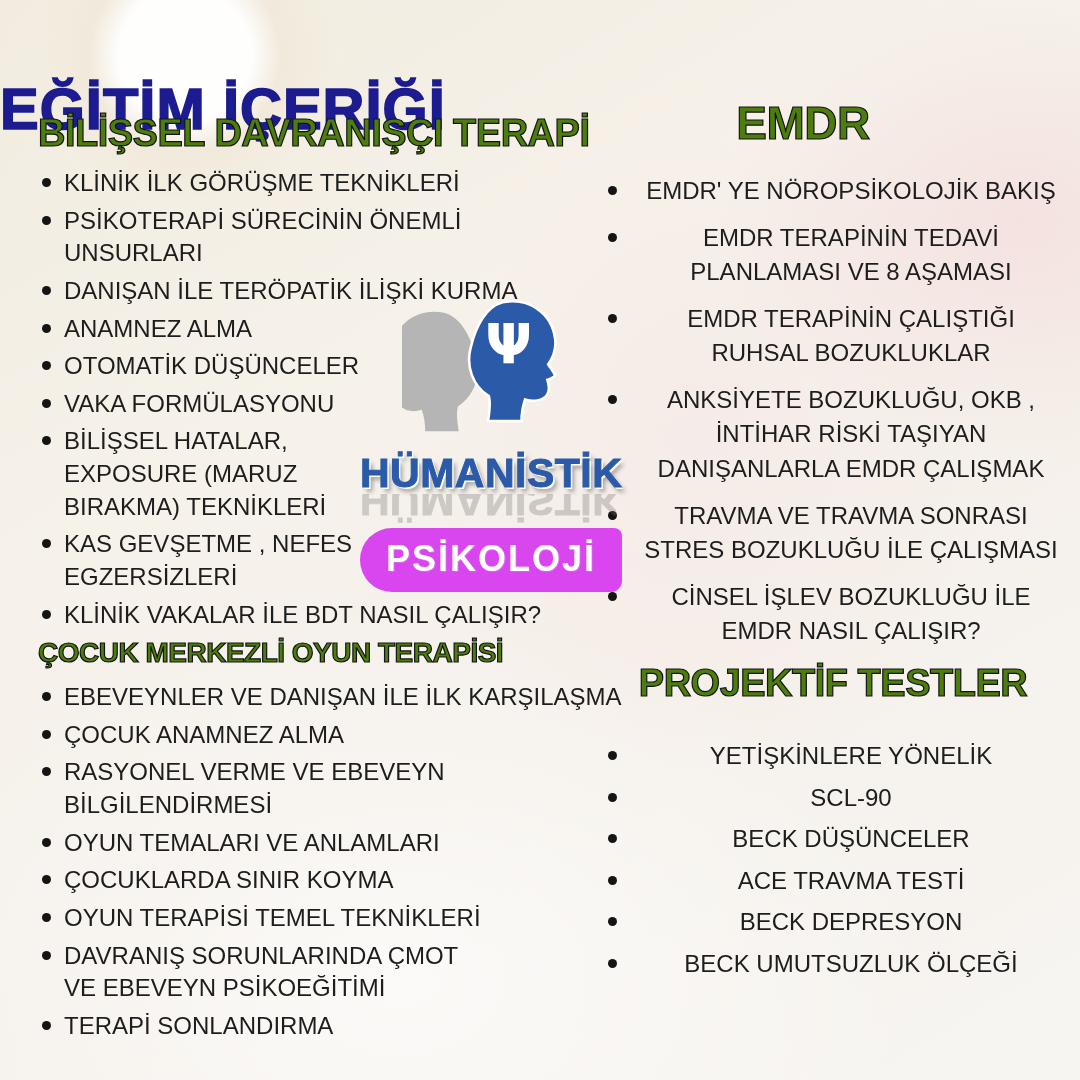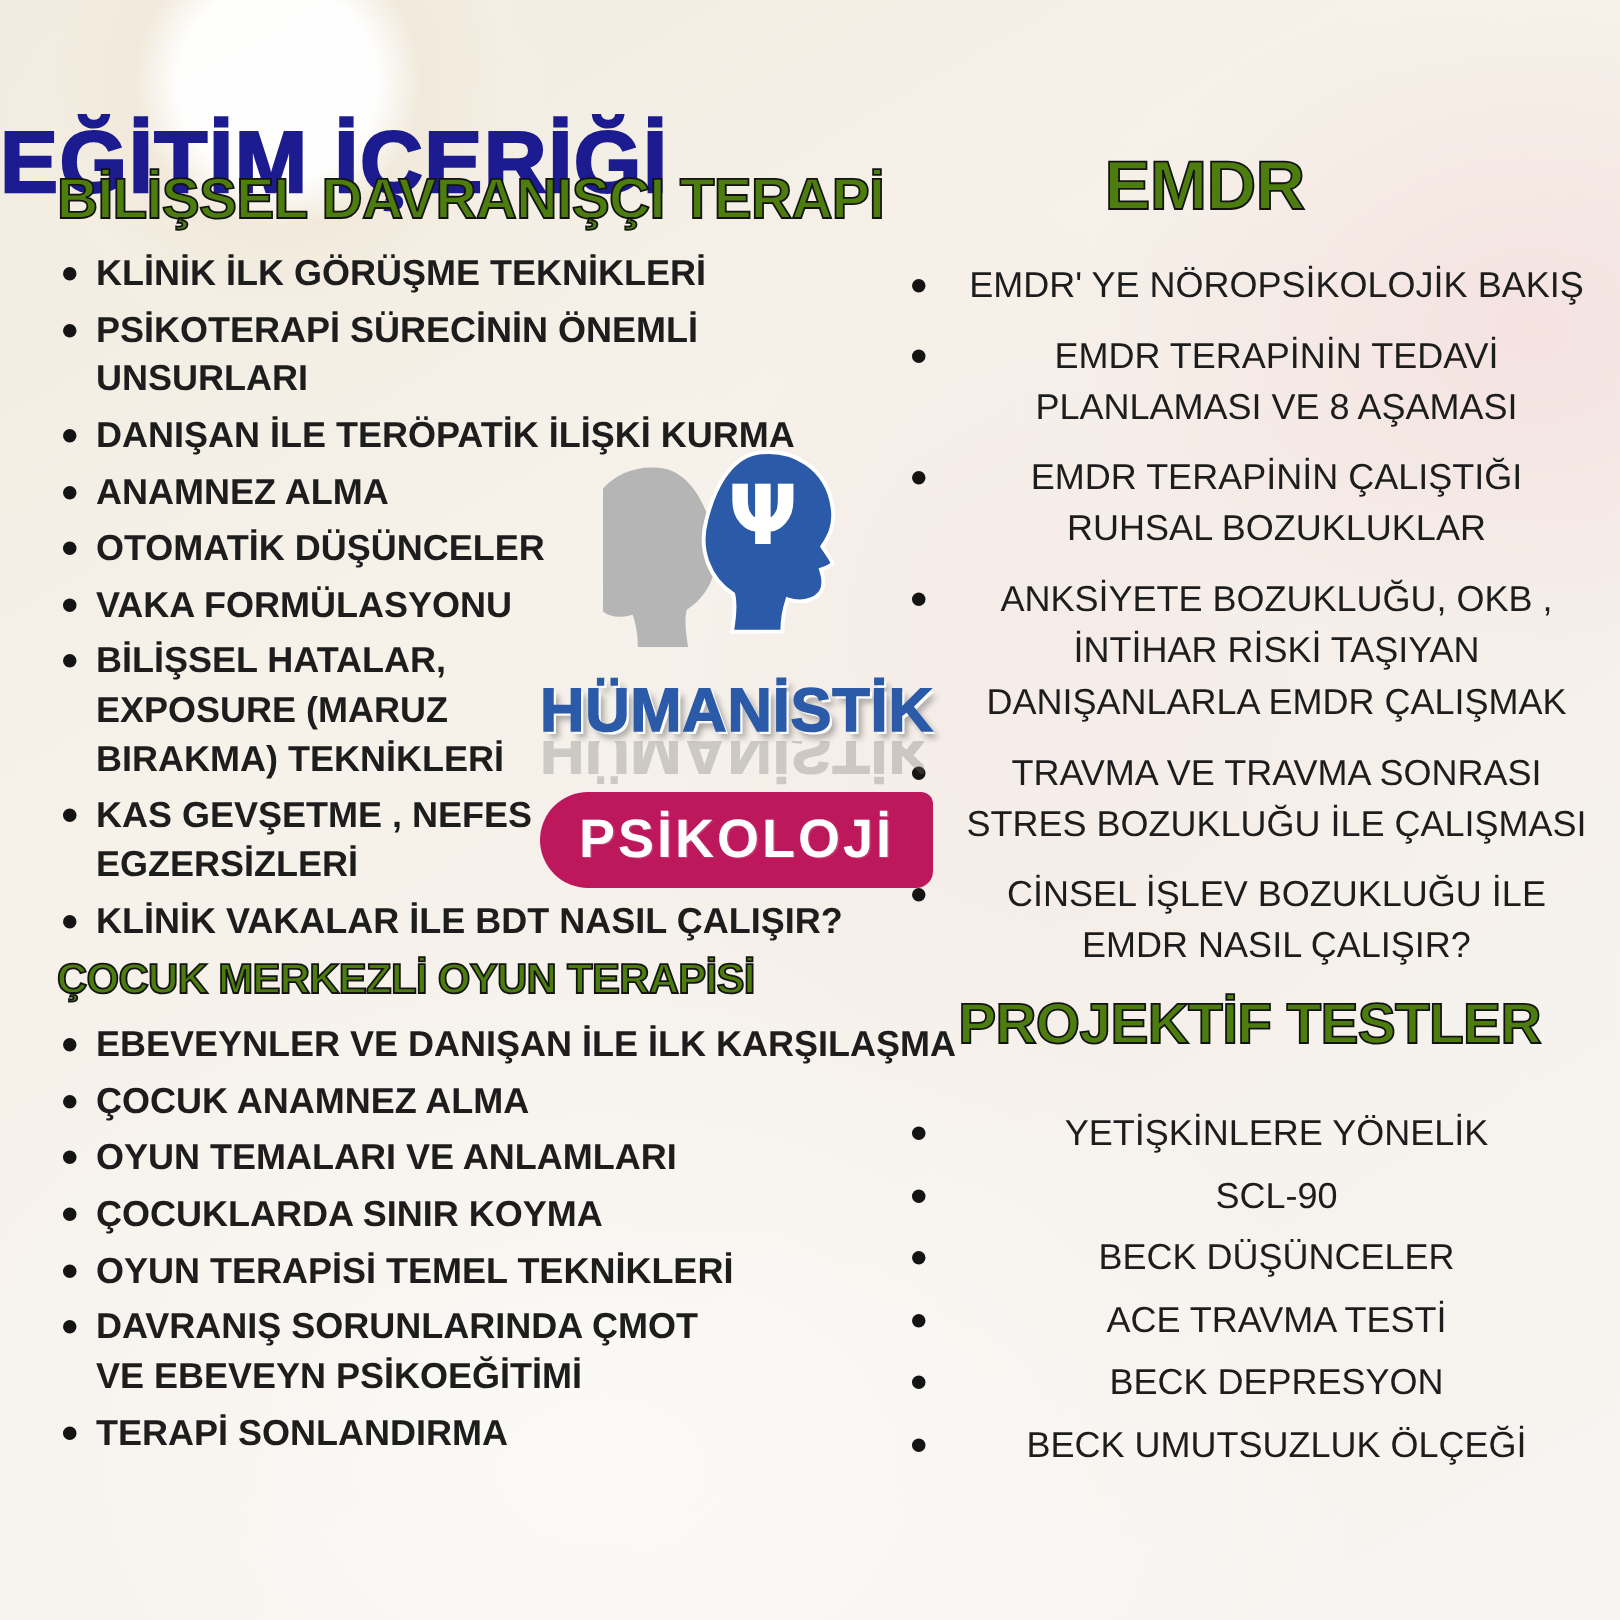--- a/index.html
+++ b/index.html
@@ -23,21 +23,21 @@
     font-weight:800;color:#4d7c0f;-webkit-text-stroke:1.2px #131313;
     letter-spacing:-0.5px;margin:0;
   }
   
   .col-left{position:absolute;left:34px;top:112px;width:604px;}
   .h-bdt{font-size:38px;margin:0 0 12px 4px;}
   .h-oyun{font-size:28px;margin:6px 0 12px 4px;}
   ul{list-style:none;margin:0;padding:0;}
   .bullets li{
     position:relative;padding-left:30px;font-size:24px;line-height:1.36;
-    margin-bottom:5px;white-space:pre-line;font-weight:700;
+    margin-bottom:5px;white-space:pre-line;font-weight:400;
   }
   .bullets li::before{
     content:"";position:absolute;left:8px;top:11px;width:9px;height:9px;
     border-radius:50%;background:#141414;
   }
   
   .col-right{position:absolute;left:598px;top:96px;width:470px;text-align:center;}
   .h-emdr{font-size:46px;margin:0 60px 24px 0;}
   .h-testler{font-size:38px;margin:14px 0 34px 0;}
   .bullets-c li{
@@ -58,21 +58,21 @@
     font-size:41px;font-weight:800;color:#2b5aa8;-webkit-text-stroke:1px #2b5aa8;
     letter-spacing:0.5px;
     text-shadow:2px 2px 0 rgba(255,255,255,0.95), 4px 5px 4px rgba(70,70,70,0.45);
   }
   .brand-reflect{
     position:absolute;left:0;top:44px;width:100%;height:30px;overflow:hidden;
     transform:scaleY(-1);opacity:0.3;color:#6f6f6f;font-size:41px;font-weight:800;
     -webkit-text-stroke:0.8px #6f6f6f;letter-spacing:0.5px;
   }
   .pill{
-    display:inline-block;background:#be185d;color:#ffffff;
+    display:inline-block;background:#d946ef;color:#ffffff;
     font-size:36px;font-weight:800;letter-spacing:2px;
     padding:10px 26px 12px 26px;border-radius:40px 10px 14px 40px;margin-top:4px;
     text-shadow:1px 1px 0 rgba(255,255,255,0.15);
   }
 </style>
 </head>
 <body>
 
 <h1 class="title">EĞİTİM İÇERİĞİ</h1>
 
@@ -90,20 +90,21 @@
 EXPOSURE (MARUZ
 BIRAKMA) TEKNİKLERİ</li>
     <li>KAS GEVŞETME , NEFES
 EGZERSİZLERİ</li>
     <li>KLİNİK VAKALAR İLE BDT NASIL ÇALIŞIR?</li>
   </ul>
   <h2 class="section-heading h-oyun">ÇOCUK MERKEZLİ OYUN TERAPİSİ</h2>
   <ul class="bullets">
     <li>EBEVEYNLER VE DANIŞAN İLE İLK KARŞILAŞMA</li>
     <li>ÇOCUK ANAMNEZ ALMA</li>
+    <li>RASYONEL VERME VE EBEVEYN BİLGİLENDİRMESİ</li>
     <li>OYUN TEMALARI VE ANLAMLARI</li>
     <li>ÇOCUKLARDA SINIR KOYMA</li>
     <li>OYUN TERAPİSİ TEMEL TEKNİKLERİ</li>
     <li>DAVRANIŞ SORUNLARINDA ÇMOT
 VE EBEVEYN PSİKOEĞİTİMİ</li>
     <li>TERAPİ SONLANDIRMA</li>
   </ul>
 </div>
 
 <div class="col-right">

